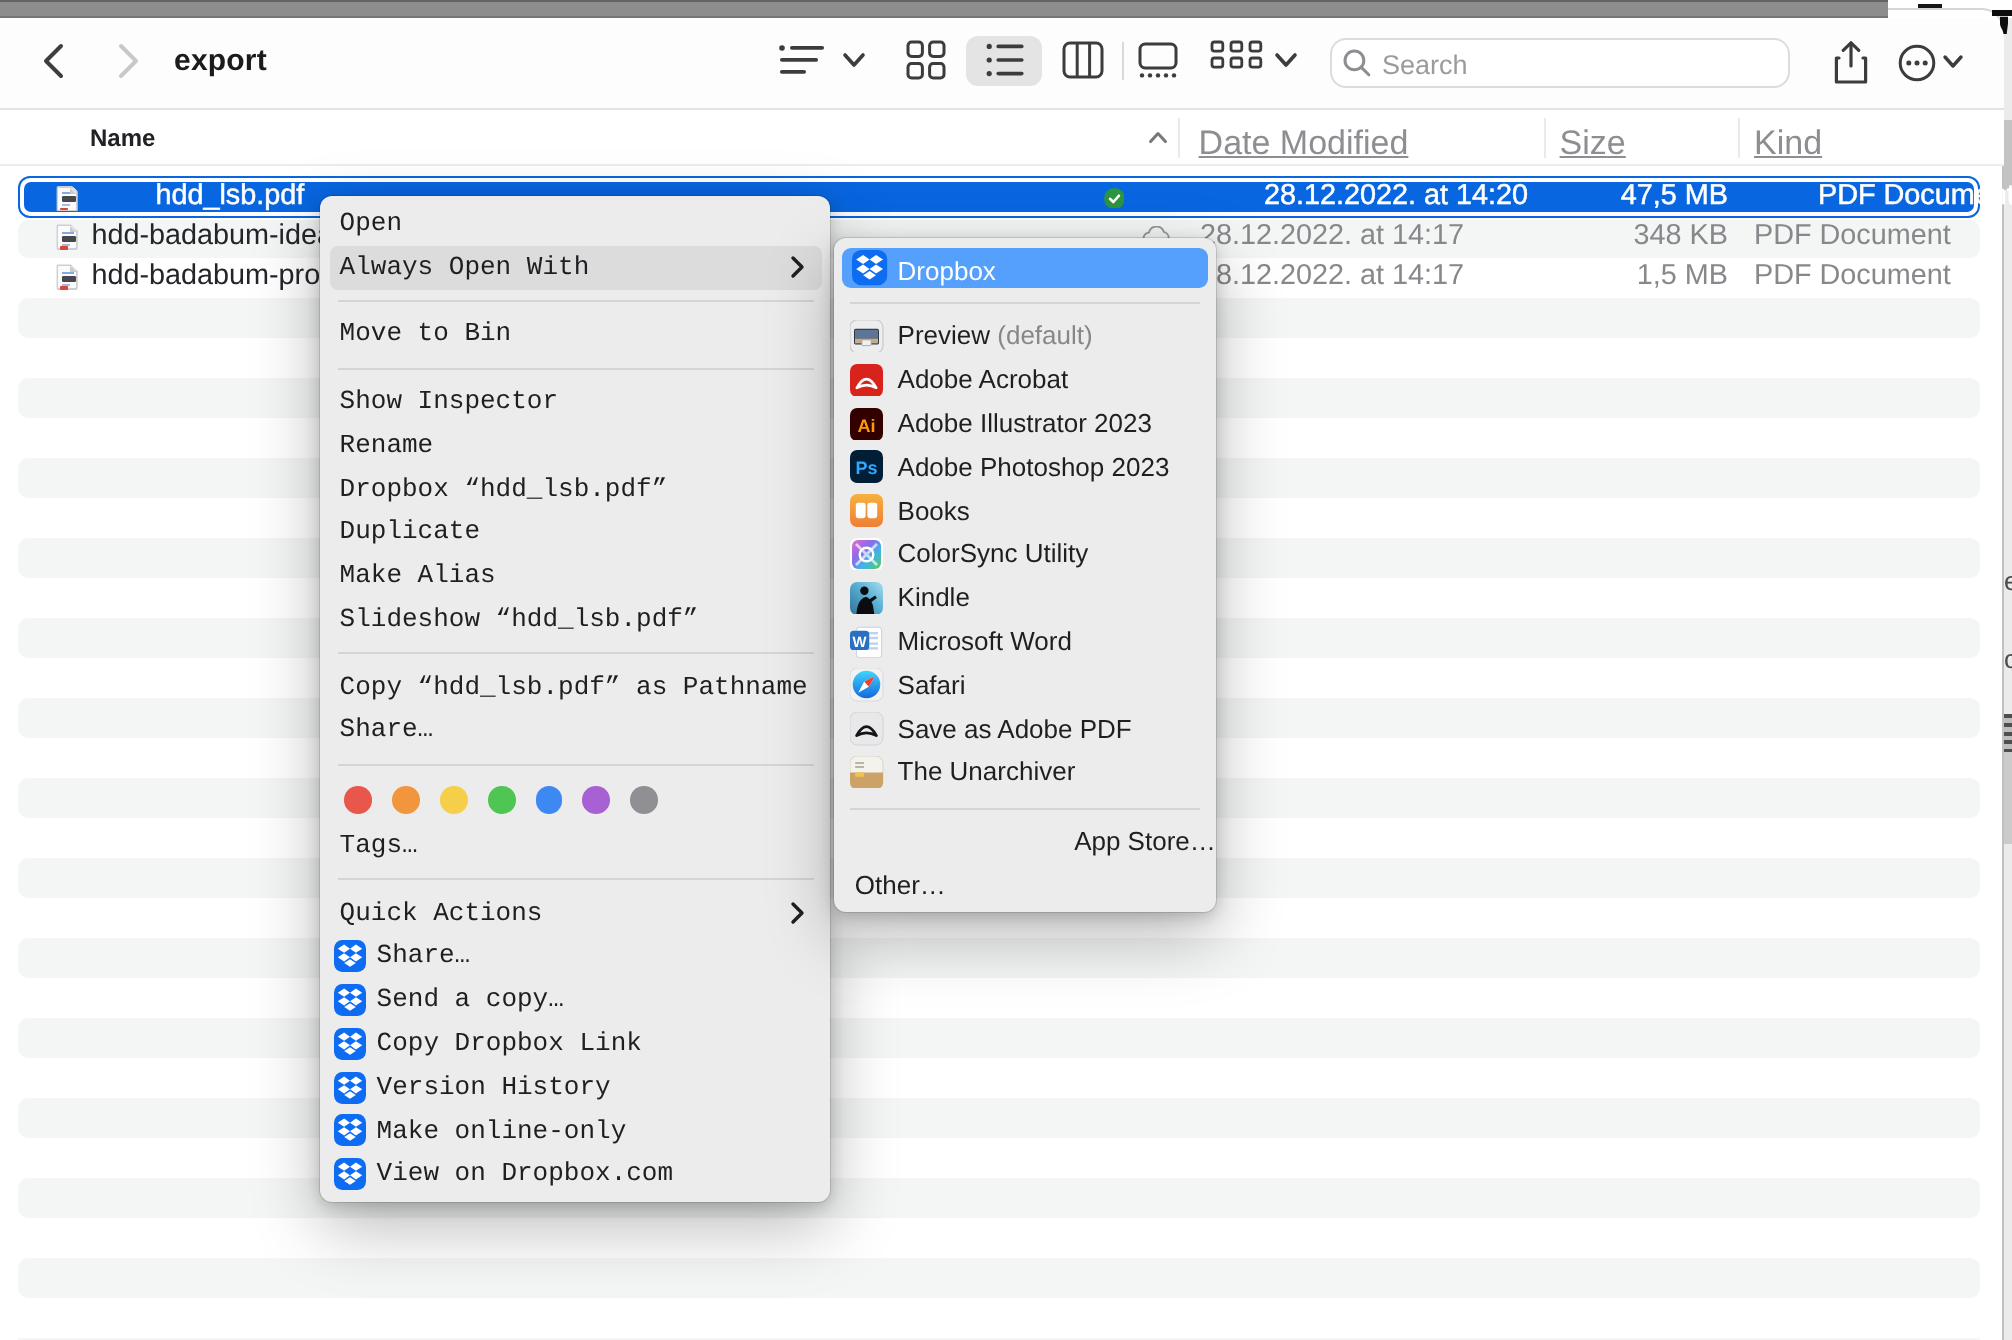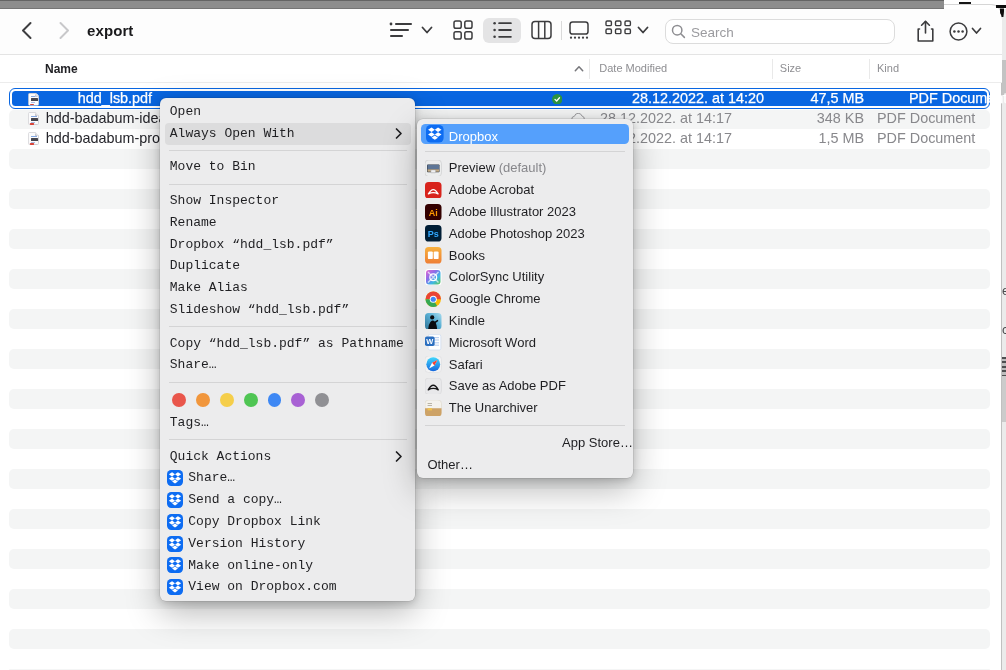--- a/index.html
+++ b/index.html
@@ -13,21 +13,21 @@
   #winedge { left:1001px; top:14px; width:1px; height:656px; background:#c0c0c0; }
   
   #toolbar { left:0; top:8.6px; width:1001.5px; height:46.4px; background:#fdfdfd; border-bottom:1px solid #e4e4e4; border-top-right-radius:10px; }
   #title { left:87px; top:21.5px; font-size:15px; font-weight:bold; color:#1b1b1d; letter-spacing:0.1px; }
   #searchbox { left:664.5px; top:18.6px; width:230.4px; height:25.8px; border:1px solid #dcdcdc; border-radius:8px; background:#fff; }
   #searchtxt { left:691px; top:24.5px; font-size:13.5px; color:#9b9b9f; }
   #activebtn { left:483px; top:17.5px; width:37.5px; height:25.5px; background:#e4e4e5; border-radius:6px; }
   
   #colhead { left:0; top:55px; width:1001.5px; height:27.5px; background:#fff; border-bottom:1px solid #ececec; }
   .hsep { position:absolute; top:4px; width:1px; height:20px; background:#e9e9e9; }
-  .htxt { position:absolute; top:7.5px; font-size:11px; color:#8e8e92; }
+  .htxt { position:absolute; top:7.5px; font-size:17px; color:#8e8e92;text-decoration:underline; }
   
   .stripe { position:absolute; left:8.9px; width:981.6px; height:20px; background:#f4f5f5; border-radius:5px; }
   .rowtxt { position:absolute; font-size:14.4px; color:#24242a; white-space:nowrap; }
   .dim { color:#88888c; }
   
   #selrow { left:8.9px; top:87.9px; width:981.5px; height:20.7px; border:1.6px solid #0966e1; border-radius:6px; background:#fff; }
   #selfill { left:11.9px; top:91.4px; width:975.5px; height:14.3px; background:#0966e1; border-radius:3.5px; }
   .wtxt { position:absolute; font-size:14.4px; color:#fff; white-space:nowrap;padding-left:32px; -webkit-text-stroke:0.25px #fff; }
   
   .pdficon { position:absolute; width:10.6px; height:13px; background:#fbfbfc; border:0.7px solid #cfcfd3; border-radius:1.4px; clip-path:polygon(0 0, 68% 0, 100% 25%, 100% 100%, 0 100%); }
@@ -316,21 +316,21 @@
         <use href="#sym-db"></use>
       </svg>Version History</div>
   <div class="mi dbrow"><svg style="position:absolute;left:6.3px;top:2.9px;" width="16" height="16" viewBox="0 0 16 16">
         <use href="#sym-db"></use>
       </svg>Make online-only</div>
   <div class="mi dbrow"><svg style="position:absolute;left:6.3px;top:2.9px;" width="16" height="16" viewBox="0 0 16 16">
         <use href="#sym-db"></use>
       </svg>View on Dropbox.com</div>
 </div>
 
-<div id="submenu" class="menu" style="left:416.9px;top:118.5px;width:216px;padding:5.3px 0 2.3px 0;">
+<div id="submenu" class="menu" style="left:416.9px;top:118.5px;width:191px;padding:5.3px 0 2.3px 0;">
   <div style="position:relative;height:21.8px;">
     <div style="position:absolute;left:4.2px;right:4.4px;top:0.6px;height:19.5px;background:#55a0fc;border-radius:4.5px;"></div>
     <svg style="position:absolute;left:9.5px;top:1.6px;" width="17.6" height="17.6" viewBox="0 0 16 16">
         <use href="#sym-db"></use>
       </svg>
     <span style="position:relative;left:31.9px;top:3.4px;font-size:13px;color:#fff;">Dropbox</span>
   </div>
   <div class="msep" style="margin:5.4px 8px;"></div>
   <div class="sub-mi"><svg style="position:absolute;left:8.3px;top:2.6px;" width="16.5" height="16.5" viewBox="0 0 16.5 16.5">
         <rect width="16.5" height="16.5" rx="3.6" fill="#eceded" stroke="#c9c9cb" stroke-width="0.6"></rect>
@@ -355,27 +355,20 @@
         <rect width="16.5" height="16.5" rx="3.6" fill="url(#bkgrad)"></rect>
         <rect x="2.9" y="4.4" width="4.9" height="7.7" rx="1.2" fill="#fff"></rect>
         <rect x="8.7" y="4.4" width="4.9" height="7.7" rx="1.2" fill="#fff"></rect>
       </svg>Books</div>
   <div class="sub-mi"><svg style="position:absolute;left:8.3px;top:2.6px;" width="16.5" height="16.5" viewBox="0 0 16.5 16.5">
         <rect width="16.5" height="16.5" rx="3.6" fill="#fff"></rect>
         <rect x="1" y="1" width="14.5" height="14.5" rx="3" fill="url(#csgrad)"></rect>
         <circle cx="8.25" cy="8.25" r="3.4" fill="none" stroke="#fff" stroke-width="1.2"></circle>
         <path d="M3 3 L13.5 13.5 M13.5 3 L3 13.5" stroke="#ffffffaa" stroke-width="1.4"></path>
       </svg>ColorSync Utility</div>
-  <div class="sub-mi"><svg style="position:absolute;left:8.3px;top:2.6px;" width="16.5" height="16.5" viewBox="0 0 16.5 16.5">
-        <circle cx="8.25" cy="8.25" r="7.7" fill="#fbbc05"></circle>
-        <path d="M8.25 8.25 L0.55 8.25 A7.7 7.7 0 0 1 15.95 8.25 Z" fill="#ea4335"></path>
-        <path d="M8.25 8.25 L0.55 8.25 A7.7 7.7 0 0 0 12.1 14.9 Z" fill="#34a853"></path>
-        <circle cx="8.25" cy="8.25" r="3.5" fill="#fff"></circle>
-        <circle cx="8.25" cy="8.25" r="2.6" fill="#4285f4"></circle>
-      </svg>Google Chrome</div>
   <div class="sub-mi"><svg style="position:absolute;left:8.3px;top:2.6px;" width="16.5" height="16.5" viewBox="0 0 16.5 16.5">
         <rect width="16.5" height="16.5" rx="3.6" fill="url(#kindgrad)"></rect>
         <circle cx="7.2" cy="4.4" r="2.1" fill="#0b0c10"></circle>
         <path d="M3.2 16.5 Q3.4 11.5 5.4 9 Q7.6 6.6 9.4 8.2 Q11.2 9.8 11.6 12.5 L12.2 16.5 Z" fill="#0b0c10"></path>
         <path d="M8.8 9.2 L12.6 6.8 L13.4 8 L9.8 10.6 Z" fill="#0b0c10"></path>
       </svg>Kindle</div>
   <div class="sub-mi"><svg style="position:absolute;left:8.3px;top:2.6px;" width="16.5" height="16.5" viewBox="0 0 16.5 16.5">
         <rect x="3.2" y="0.6" width="12.6" height="15.3" rx="1.6" fill="#fff" stroke="#bcd0ee" stroke-width="0.5"></rect>
         <rect x="8.6" y="3" width="5.4" height="1.2" fill="#bdd2f1"></rect>
         <rect x="8.6" y="5.4" width="5.4" height="1.2" fill="#bdd2f1"></rect>

